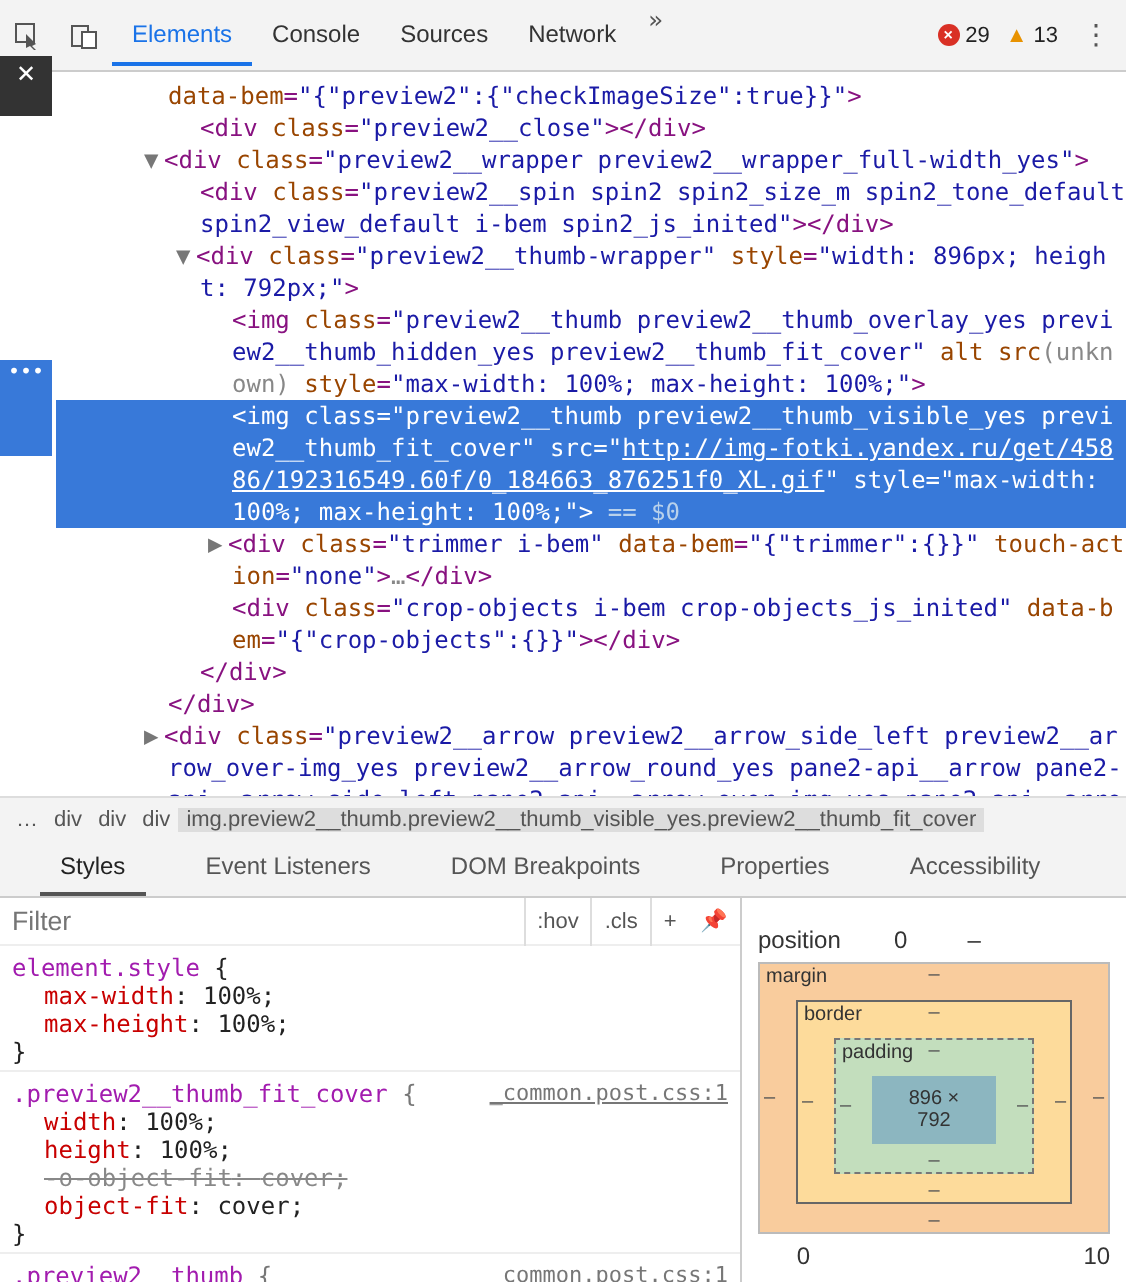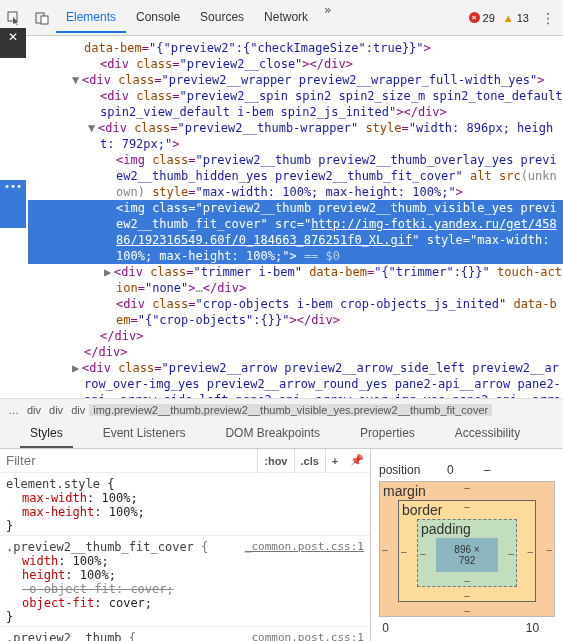--- a/index.html
+++ b/index.html
@@ -40,35 +40,35 @@
 .crumb.cur { background:#ddd; }
 
 .subtabs { display:flex; gap:0; border-bottom:1px solid #ccc; background:#f3f3f3; font-family:sans-serif; font-size:12px; }
 .stab { padding:6px 10px; color:#555; cursor:pointer;margin-left:20px; }
 .stab.active { border-bottom:2px solid #555; color:#222; }
 
 .lower { display:flex; height:203px; }
 .styles { flex:1; border-right:1px solid #ccc; overflow:hidden; }
 .filterbar { display:flex; align-items:center; border-bottom:1px solid #eee; height:24px; font-family:sans-serif; font-size:11px;justify-content:space-between; }
 .filterbar input { border:none; padding:4px 6px; flex:1; outline:none; font-family:sans-serif; color:#555; }
-.hov,.cls,.plus { padding:0 6px; color:#555; border-left:1px solid #ddd; height:24px; display:flex; align-items:center;font-weight:bold; }
+.hov,.cls,.plus { padding:0 6px; color:#555; border-left:1px solid #ddd; height:24px; display:flex; align-items:center; }
 .rule { padding:4px 6px 2px; font-family:Consolas,monospace; font-size:12px; border-bottom:1px solid #eee; }
 .rule .hdr { display:flex; justify-content:space-between; color:#777; }
 .rule .hdr .src { text-decoration:underline; color:#777; font-size:11px; }
-.selname { color:#404040; }
+.selname { color:#a21caf; }
 .prop { padding-left:16px; }
 .propname { color:#c80000; }
 .propval { color:#222; }
 .strike { text-decoration:line-through; color:#888; }
 .strike .propname,.strike .propval{ color:#888; }
 
 .boxmodel { width:192px; padding:14px 8px; font-family:sans-serif; font-size:10px; color:#333; }
 .bm-wrap { white-space:nowrap; font-size:12px; }
 .bm { border:1px dashed #999; padding:14px 18px 10px; margin:4px 0; position:relative; }
-.bm .lbl { position:absolute; top:1px; left:3px; font-size:14px; }
+.bm .lbl { position:absolute; top:1px; left:3px; font-size:10px; }
 .bm.margin { background:#f9cc9d; border:1px solid #bbb; border-style:solid; }
 .bm.border { background:#fddb9b; border:1px solid #666; }
 .bm.padding { background:#c3debd; border:1px dashed #777; }
 .bm.content { background:#8cb6c0; border:none; padding:6px 10px; text-align:center; color:#333; }
 .side { position:absolute; font-size:10px; color:#555; }
 .side.t{ top:0; left:50%; transform:translateX(-50%);} 
 .side.b{ bottom:0; left:50%; transform:translateX(-50%);} 
 .side.l{ left:2px; top:50%; transform:translateY(-50%);} 
 .side.r{ right:2px; top:50%; transform:translateY(-50%);} 
 </style>
@@ -194,15 +194,15 @@
         <div class="bm padding">
             <span class="lbl">padding</span>
           <span class="side t">–</span>
             <span class="side b">–</span>
             <span class="side l">–</span>
             <span class="side r">–</span>
           <div class="bm content">896 × 792</div>
         </div>
       </div>
     </div>
-    <div class="bm-wrap" style="text-align:left;">&nbsp;<span>0</span>&nbsp;&nbsp;&nbsp;&nbsp;&nbsp;&nbsp;&nbsp;&nbsp;&nbsp;&nbsp;&nbsp;&nbsp;&nbsp;&nbsp;&nbsp;&nbsp;&nbsp;&nbsp;&nbsp;&nbsp;&nbsp;&nbsp;&nbsp;&nbsp;&nbsp;&nbsp;&nbsp;&nbsp;&nbsp;&nbsp;&nbsp;&nbsp;&nbsp;&nbsp;&nbsp;&nbsp;&nbsp;&nbsp;&nbsp;&nbsp;&nbsp;<span>10</span></div>
+    <div class="bm-wrap" style="text-align:left;margin-left:16px;">&nbsp;<span>0</span>&nbsp;&nbsp;&nbsp;&nbsp;&nbsp;&nbsp;&nbsp;&nbsp;&nbsp;&nbsp;&nbsp;&nbsp;&nbsp;&nbsp;&nbsp;&nbsp;&nbsp;&nbsp;&nbsp;&nbsp;&nbsp;&nbsp;&nbsp;&nbsp;&nbsp;&nbsp;&nbsp;&nbsp;&nbsp;&nbsp;&nbsp;&nbsp;&nbsp;&nbsp;&nbsp;&nbsp;&nbsp;&nbsp;&nbsp;&nbsp;&nbsp;<span>10</span></div>
   </div>
 </div>
 
 </body></html>

